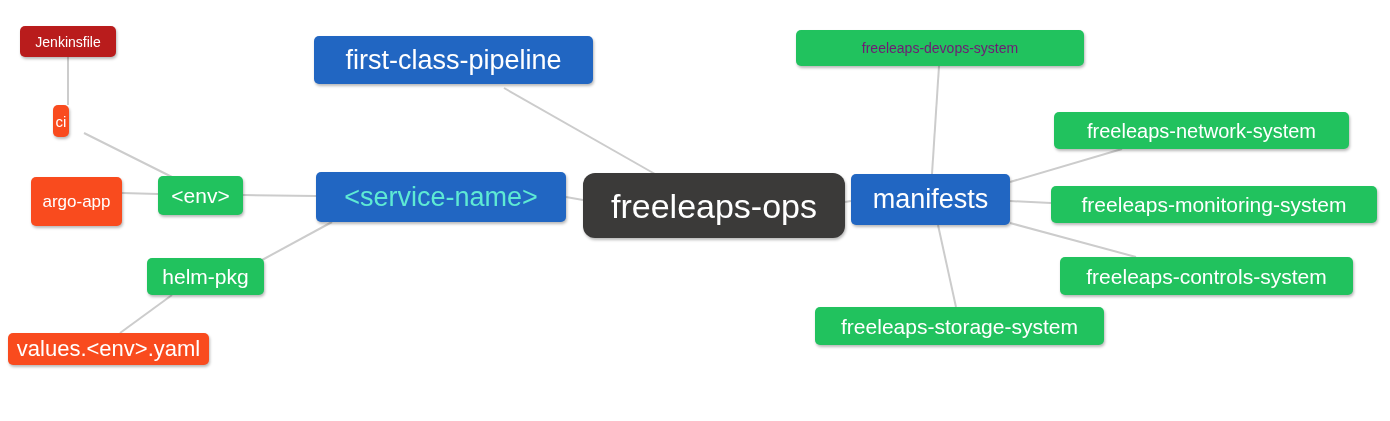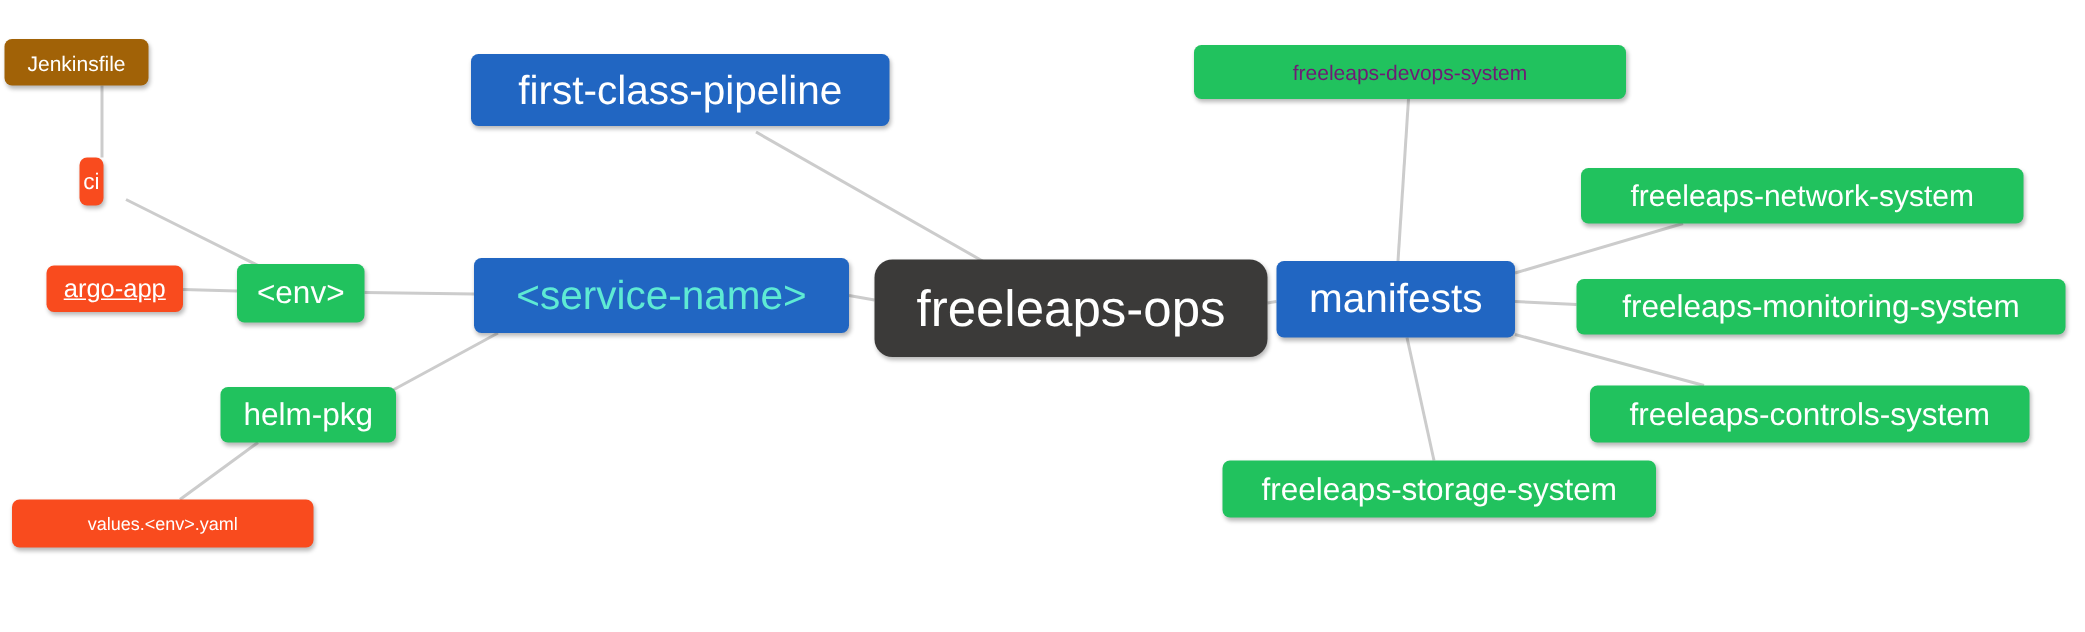--- a/index.html
+++ b/index.html
@@ -46,26 +46,26 @@
       <line x1="504" y1="88" x2="655" y2="174" stroke="#cccccc" stroke-width="2"></line>
       <line x1="566" y1="197" x2="583" y2="200" stroke="#cccccc" stroke-width="2"></line>
       <line x1="845" y1="202" x2="851" y2="201" stroke="#cccccc" stroke-width="2"></line>
       <line x1="932" y1="174" x2="939" y2="66" stroke="#cccccc" stroke-width="2"></line>
       <line x1="1010" y1="182" x2="1122" y2="149" stroke="#cccccc" stroke-width="2"></line>
       <line x1="1010" y1="201" x2="1051" y2="203" stroke="#cccccc" stroke-width="2"></line>
       <line x1="1010" y1="223" x2="1136" y2="257" stroke="#cccccc" stroke-width="2"></line>
       <line x1="938" y1="225" x2="956" y2="307" stroke="#cccccc" stroke-width="2"></line>
     </svg>
 
-<div class="node" style="left: 3px; top: 26px; width: 96px; height: 31px; font-size: 14px; background: #a16207; color: rgb(255, 255, 255);">Jenkinsfile</div>
+<div class="node" style="left: 20px; top: 26px; width: 96px; height: 31px; font-size: 14px; background: #b91c1c; color: rgb(255, 255, 255);">Jenkinsfile</div>
     <div class="node" style="left: 53px; top: 105px; width: 16px; height: 32px; font-size: 15px; background: rgb(249, 75, 30); color: rgb(255, 255, 255);">ci</div>
-    <div class="node" style="left: 31px; top: 177px; width: 91px; height: 31px; font-size: 17px; background: rgb(249, 75, 30); color: rgb(255, 255, 255); text-decoration: underline;">argo-app</div>
+    <div class="node" style="left: 31px; top: 177px; width: 91px; height: 49px; font-size: 17px; background: rgb(249, 75, 30); color: rgb(255, 255, 255);">argo-app</div>
     <div class="node" style="left: 158px; top: 176px; width: 85px; height: 39px; font-size: 21px; background: rgb(33, 194, 94); color: rgb(255, 255, 255);">&lt;env&gt;</div>
     <div class="node" style="left: 147px; top: 258px; width: 117px; height: 37px; font-size: 21px; background: rgb(33, 194, 94); color: rgb(255, 255, 255);">helm-pkg</div>
-    <div class="node" style="left: 8px; top: 333px; width: 201px; height: 32px; font-size: 12px; background: rgb(249, 75, 30); color: rgb(255, 255, 255);">values.&lt;env&gt;.yaml</div>
+    <div class="node" style="left: 8px; top: 333px; width: 201px; height: 32px; font-size: 22px; background: rgb(249, 75, 30); color: rgb(255, 255, 255);">values.&lt;env&gt;.yaml</div>
     <div class="node" style="left: 314px; top: 36px; width: 279px; height: 48px; font-size: 27px; background: rgb(33, 102, 194); color: rgb(255, 255, 255);">first-class-pipeline</div>
     <div class="node" style="left: 316px; top: 172px; width: 250px; height: 50px; font-size: 27px; background: rgb(33, 102, 194); color: #5eead4;">&lt;service-name&gt;</div>
     <div class="node root" style="left: 583px; top: 173px; width: 262px; height: 65px; font-size: 34px; background: rgb(59, 58, 57); color: rgb(255, 255, 255);">freeleaps-ops</div>
     <div class="node" style="left: 851px; top: 174px; width: 159px; height: 51px; font-size: 27px; background: rgb(33, 102, 194); color: rgb(255, 255, 255);">manifests</div>
     <div class="node" style="left: 796px; top: 30px; width: 288px; height: 36px; font-size: 14px; background: rgb(33, 194, 94); color: #701a75;">freeleaps-devops-system</div>
     <div class="node" style="left: 1054px; top: 112px; width: 295px; height: 37px; font-size: 20px; background: rgb(33, 194, 94); color: rgb(255, 255, 255);">freeleaps-network-system</div>
     <div class="node" style="left: 1051px; top: 186px; width: 326px; height: 37px; font-size: 21px; background: rgb(33, 194, 94); color: rgb(255, 255, 255);">freeleaps-monitoring-system</div>
     <div class="node" style="left: 1060px; top: 257px; width: 293px; height: 38px; font-size: 21px; background: rgb(33, 194, 94); color: rgb(255, 255, 255);">freeleaps-controls-system</div>
     <div class="node" style="left: 815px; top: 307px; width: 289px; height: 38px; font-size: 21px; background: rgb(33, 194, 94); color: rgb(255, 255, 255);">freeleaps-storage-system</div>
   </div>

